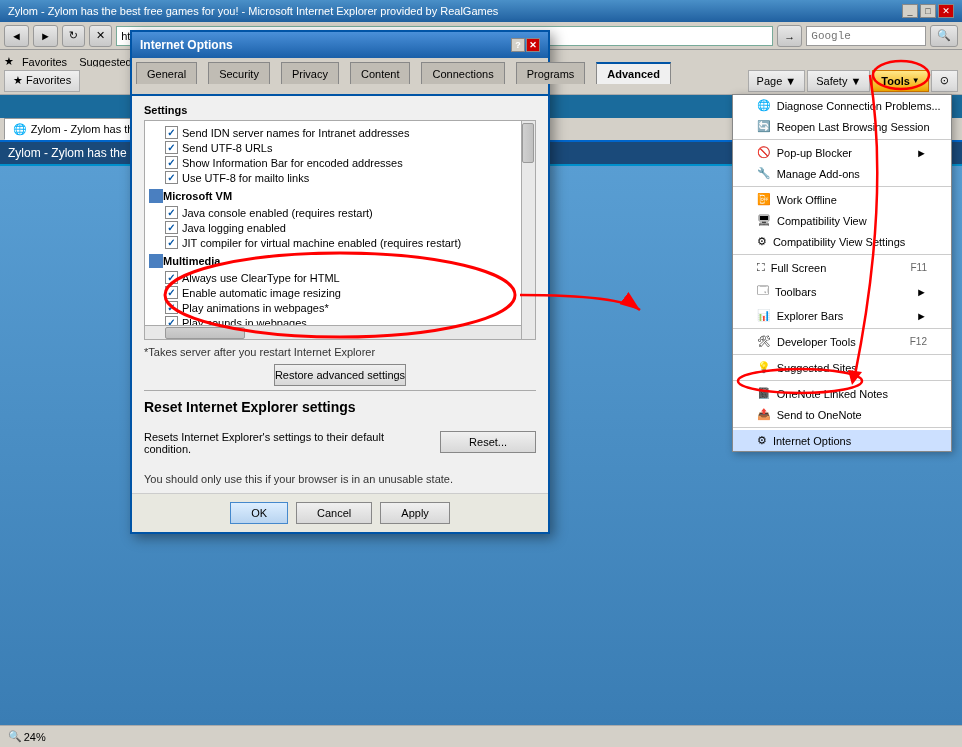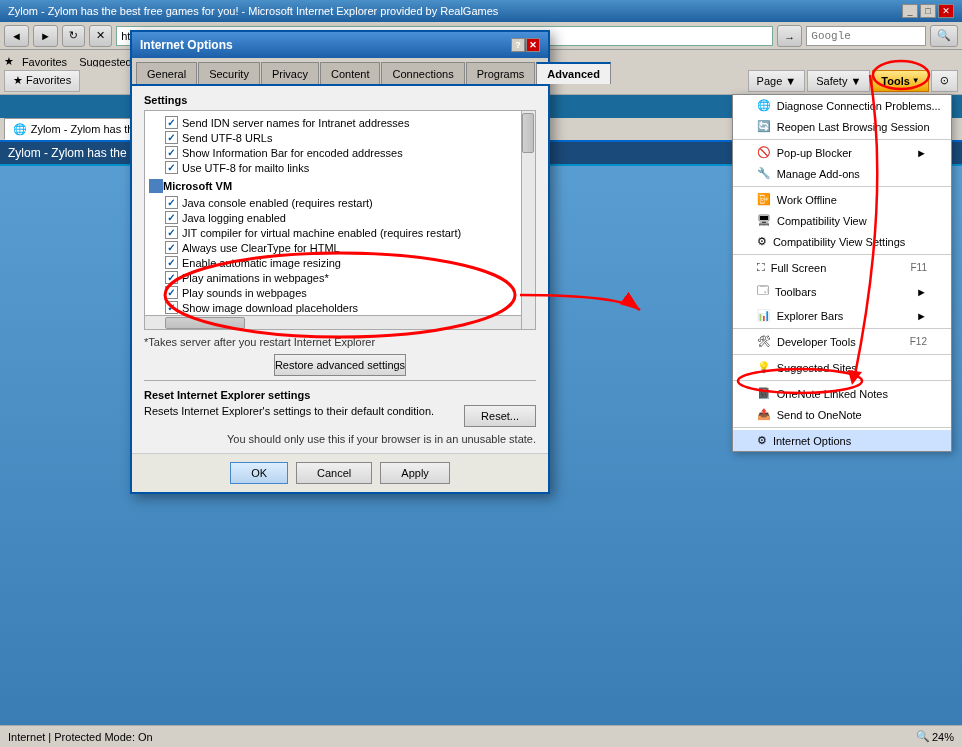--- a/index.html
+++ b/index.html
@@ -42,42 +42,42 @@
 
     
     .dialog-overlay { position: absolute; top: 30px; left: 130px; z-index: 100; }
     .dialog { background: #f0f0f0; border: 2px solid #0054a6; box-shadow: 4px 4px 12px rgba(0,0,0,0.4); width: 420px; }
     .dialog-title { background: linear-gradient(to bottom, #4a90d9 0%, #1a5fa8 100%); color: white; height: 26px; display: flex; align-items: center; padding: 0 8px; font-size: 12px; font-weight: bold; }
     .dialog-title-text { flex: 1; }
     .dialog-title-btns { display: flex; gap: 1px; }
     .dtb { width: 14px; height: 14px; background: #d4d0c8; border: 1px solid #888; display: flex; align-items: center; justify-content: center; font-size: 9px; cursor: pointer; }
     .dtb.close { background: #c00; color: white; }
 
-    .dialog-tabs { display: flex; background: #d4d0c8; padding: 4px 4px 0; gap: 1px; border-bottom: 2px solid #0054a6; }
+    .dialog-tabs { display: flex; background: #d4d0c8; padding: 4px 4px 10px; gap: 11px; border-bottom: 2px solid #0054a6; }
     .dlg-tab { padding: 3px 10px; font-size: 11px; background: #c0bcb4; border: 1px solid #888; border-bottom: none; cursor: pointer; height: 22px; display: flex; align-items: center; }
     .dlg-tab.active { background: #f0f0f0; border-top: 2px solid #0054a6; font-weight: bold; }
 
     .dialog-body { padding: 8px 12px; background: #f0f0f0; }
     .settings-label { font-weight: bold; font-size: 11px; margin-bottom: 4px; }
     .settings-list { background: white; border: 1px solid #aaa; height: 220px; overflow: hidden; padding: 4px; position: relative; }
     .settings-scroll { height: 100%; overflow-y: scroll; }
     .setting-category { font-weight: bold; font-size: 11px; margin: 4px 0 2px 0; display: flex; align-items: center; }
     .setting-item { display: flex; align-items: center; gap: 4px; padding: 1px 0 1px 16px; font-size: 11px; }
     .setting-checkbox { width: 13px; height: 13px; border: 1px solid #888; background: white; display: flex; align-items: center; justify-content: center; flex-shrink: 0; }
     .check-mark { color: #0054a6; font-size: 10px; font-weight: bold; }
 
     .note-text { font-size: 11px; color: #333; margin: 6px 0; }
     .restore-btn { display: block; margin: 4px auto; padding: 4px 0; background: linear-gradient(to bottom, #f0f0f0, #d8d8d8); border: 1px solid #888; font-size: 11px; cursor: pointer; }
 
     .reset-section { border-top: 1px solid #aaa; padding-top: 8px; margin-top: 4px; }
-    .reset-title { font-weight: bold; font-size: 11px; margin-bottom: 4px; }
+    .reset-title { font-weight: bold; font-size: 14px; margin-bottom: 16px; }
     .reset-row { display: flex; align-items: flex-start; gap: 8px; }
     .reset-desc { flex: 1; font-size: 11px; }
-    .reset-btn { padding: 4px 16px; background: linear-gradient(to bottom, #f0f0f0, #d8d8d8); border: 1px solid #888; font-size: 11px; cursor: pointer; white-space: nowrap; text-align: center; }
-    .reset-warning { font-size: 11px; margin-top: 6px; color: #333; text-align: right; }
+    .reset-btn { padding: 4px 28px; background: linear-gradient(to bottom, #f0f0f0, #d8d8d8); border: 1px solid #888; font-size: 11px; cursor: pointer; white-space: nowrap; text-align: center; }
+    .reset-warning { font-size: 11px; margin-top: 18px; color: #333; }
 
     .dialog-footer { display: flex; justify-content: center; gap: 8px; padding: 8px 12px; border-top: 1px solid #ccc; background: #e8e8e0; }
     .dlg-btn { padding: 4px 20px; background: linear-gradient(to bottom, #f0f0f0, #d8d8d8); border: 1px solid #888; font-size: 11px; cursor: pointer; }
     .dlg-btn.ok { background: linear-gradient(to bottom, #ddeeff, #b8d4f0); border-color: #4488cc; }
 
     
     .tools-dropdown { position: absolute; top: 94px; right: 10px; width: 220px; background: white; border: 1px solid #888; box-shadow: 2px 2px 8px rgba(0,0,0,0.3); z-index: 200; }
     .dd-item { padding: 4px 24px; font-size: 11px; cursor: pointer; display: flex; align-items: center; gap: 6px; white-space: nowrap; }
     .dd-item.highlighted { background: #cce0ff; }
     .dd-separator { height: 1px; background: #ccc; margin: 2px 0; }
@@ -153,21 +153,20 @@
 
   <div class="page-bg">
 
     <div style="background:#1a4a7a; color:white; padding:4px 8px; font-size:12px; border-bottom:2px solid #0090cc;">
       <span>Zylom - Zylom has the best free games for you!</span>
     </div>
   </div>
 </div>
 
 <div class="status-bar">
-  <span class="status-left">Internet | Protected Mode: On</span>
   <div class="status-right">
     <div class="zoom-indicator">
       <span>🔍</span>
       <span>24%</span>
     </div>
   </div>
 </div>
 
 <div class="dialog-overlay">
   <div class="dialog">
@@ -233,20 +232,24 @@
                 <span class="check-mark">✓</span>
               </div>
             <span>Java logging enabled</span>
           </div>
           <div class="setting-item">
             <div class="setting-checkbox">
                 <span class="check-mark">✓</span>
               </div>
             <span>JIT compiler for virtual machine enabled (requires restart)</span>
           </div>
+          <div class="setting-category">
+            <span style="display:inline-block;width:14px;height:14px;background:#4a7fc0;"></span>
+            <span>Multimedia</span>
+          </div>
           <div class="setting-item">
             <div class="setting-checkbox">
                 <span class="check-mark">✓</span>
               </div>
             <span>Always use ClearType for HTML</span>
           </div>
           <div class="setting-item">
             <div class="setting-checkbox">
                 <span class="check-mark">✓</span>
               </div>

